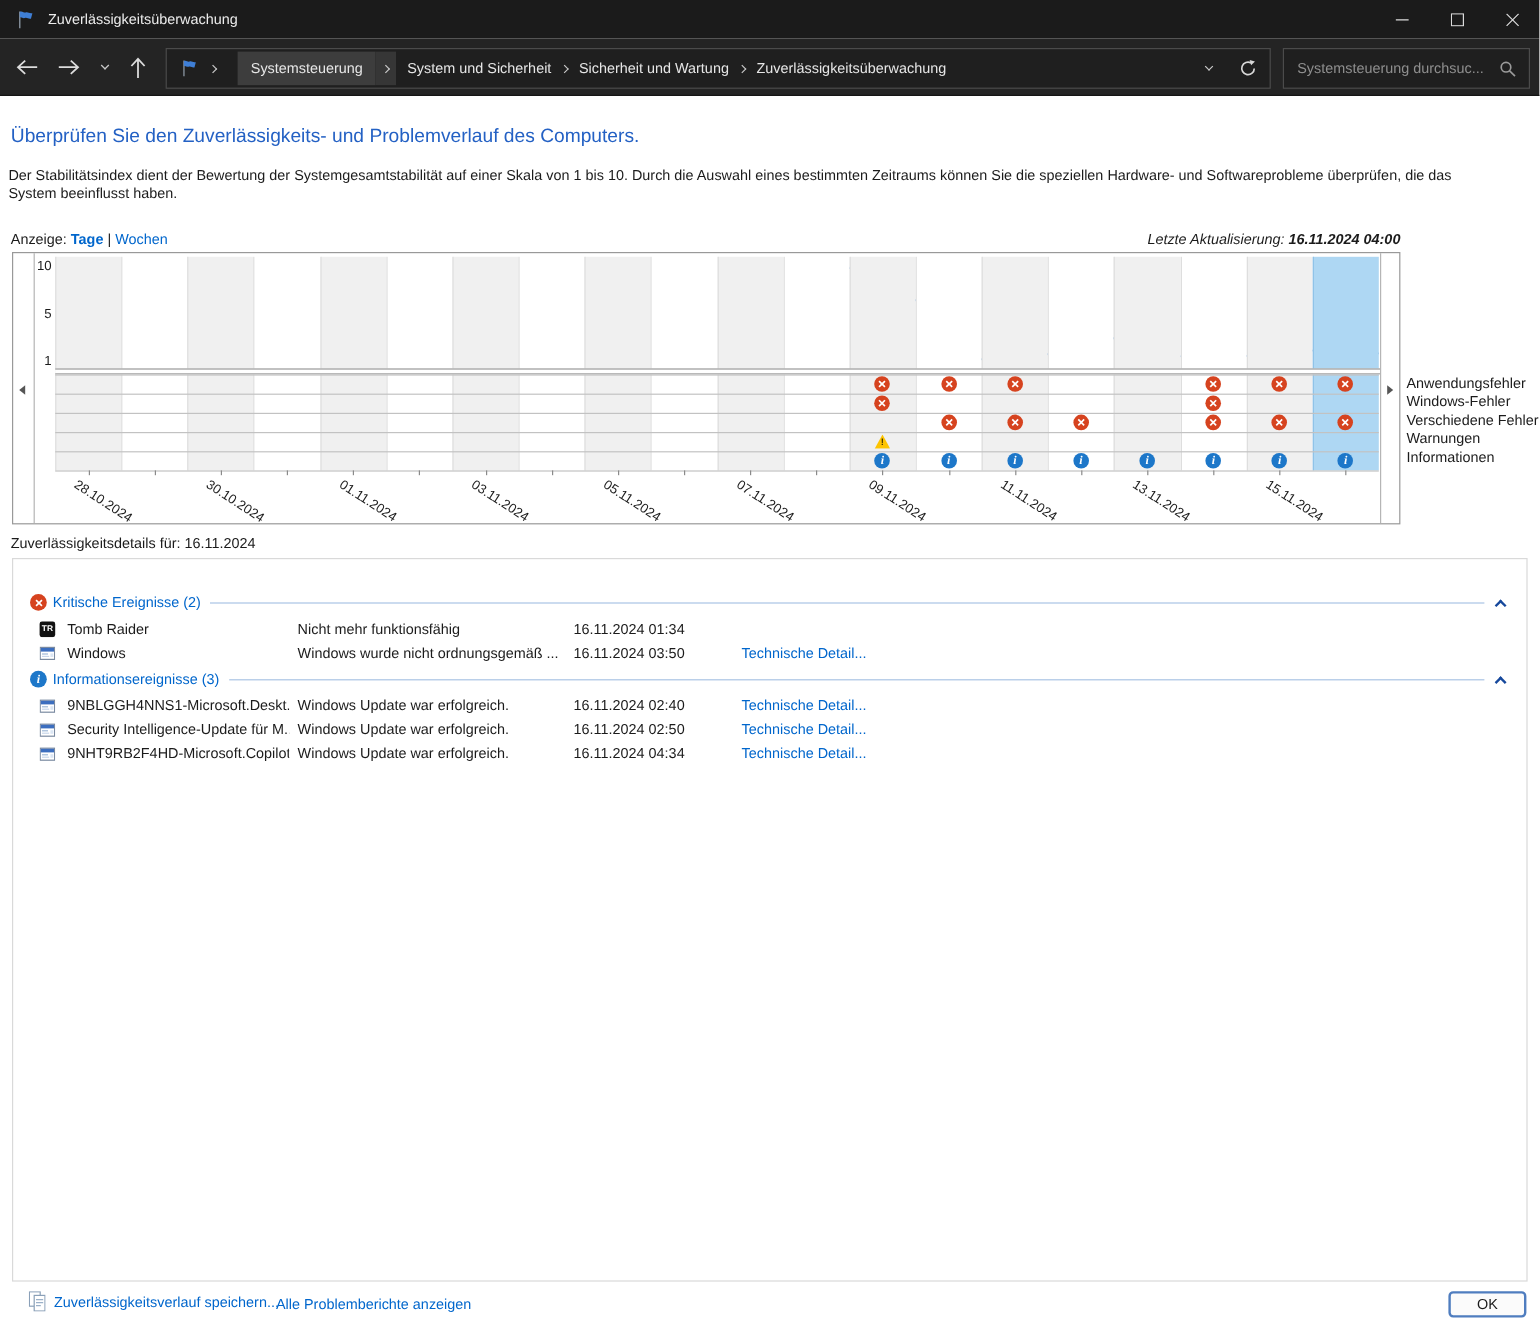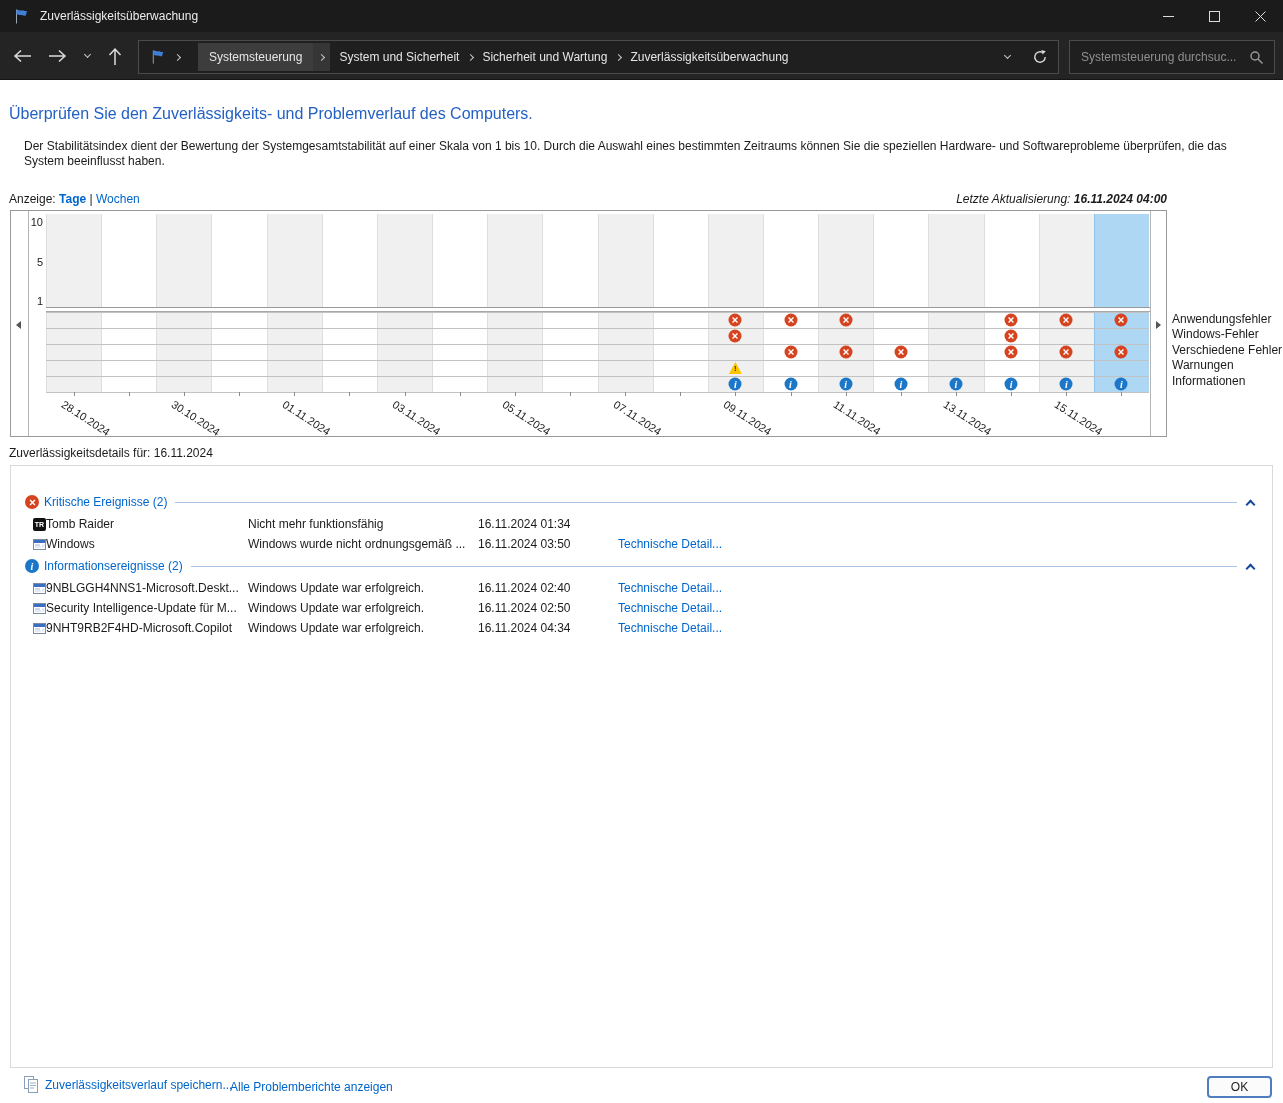--- a/index.html
+++ b/index.html
@@ -25,21 +25,21 @@
   #crumb-current{height:28px;background:#3d3d3d;display:flex;align-items:center;padding:0 11px;margin-left:9px;}
   #crumb-current-chev{height:28px;width:17px;background:#363636;display:flex;align-items:center;justify-content:center;}
   #addr-dropdown{width:30px;height:30px;}
   #addr-refresh{width:36px;height:30px;}
   #searchbox{position:absolute;left:1069px;top:8px;width:206px;height:34px;background:#1f1f1f;border:1px solid #4b4b4b;display:flex;align-items:center;}
   #searchbox input{flex:1;background:transparent;border:none;outline:none;font-size:12px;color:#bbb;padding:0 4px 0 11px;font-family:"Liberation Sans",sans-serif;}
   #searchbox input::placeholder{color:#8f8f8f;}
 
   
   #heading{position:absolute;left:9px;top:105px;font-size:16px;color:#2461c4;}
-  #desc{position:absolute;left:24px;top:139px;width:1226px;font-size:12px;line-height:15px;color:#1b1b1b;}
+  #desc{position:absolute;left:7px;top:139px;width:1226px;font-size:12px;line-height:15px;color:#1b1b1b;}
   #viewrow{position:absolute;left:9px;top:192px;font-size:12px;color:#1b1b1b;}
   #viewrow .lnk{color:#0066cc;}
   #viewrow .bold{font-weight:bold;}
   #lastupd{position:absolute;right:116px;top:192px;font-size:12px;color:#1b1b1b;font-style:italic;}
   #lastupd b{font-weight:bold;}
   .lnk{color:#0066cc;text-decoration:none;cursor:pointer;}
 
   
   #chartbox{position:absolute;left:10px;top:210px;width:1157px;height:227px;border:1px solid #999;background:#fff;}
   #lstrip{position:absolute;left:0;top:0;width:18px;height:225px;border-right:1px solid #b5b5b5;}
@@ -72,21 +72,21 @@
   #drows{position:absolute;left:0;top:24px;width:100%;}
   .grow{display:flex;align-items:center;height:24px;}
   .gic{width:14px;height:14px;border-radius:50%;margin-left:14px;flex:0 0 auto;display:flex;align-items:center;justify-content:center;}
   .gic.crit{background:#d6431f;}
   .gic.inf{background:#1d77c9;color:#fff;font-family:"Liberation Serif",serif;font-style:italic;font-weight:bold;font-size:10px;}
   .glabel{color:#0066cc;margin-left:5px;white-space:nowrap;}
   .gline{flex:1;height:1px;background:#aac4e4;margin:0 10px 0 8px;}
   .gchev{width:7px;height:7px;border-left:2px solid #16489c;border-top:2px solid #16489c;transform:rotate(45deg);margin-right:18px;margin-top:4px;}
   .erow{display:flex;align-items:center;height:20px;}
   .c1{width:230px;padding-left:22px;display:flex;align-items:center;overflow:hidden;white-space:nowrap;}
-  .c1 .qtext{margin-left:0;text-align:center;}
+  .c1 .qtext{margin-left:10px;text-align:center;}
   .c2{width:230px;padding-left:7px;white-space:nowrap;overflow:hidden;}
   .c3{width:140px;padding-left:7px;white-space:nowrap;}
   .c4{padding-left:7px;white-space:nowrap;}
   .tric{width:13px;height:13px;background:#111;color:#fff;font-size:7px;font-weight:bold;display:flex;align-items:center;justify-content:center;border-radius:2px;flex:0 0 auto;}
   .appic{width:13px;height:13px;flex:0 0 auto;}
 
   
   #footer{position:absolute;left:0;top:1072px;width:1283px;height:31px;background:#fff;}
   #savelink{position:absolute;left:24px;top:4px;display:flex;align-items:center;font-size:12px;}
   #savelink .txt{margin-left:7px;}
@@ -384,21 +384,21 @@
             <rect x="9" y="6.5" width="2.5" height="3" fill="#dbe6f4"></rect>
           </svg>
           <span class="qtext">Windows</span>
         </span>
         <span class="cell c2">Windows wurde nicht ordnungsgemäß ...</span>
         <span class="cell c3">16.11.2024 03:50</span>
         <span class="cell c4"><a class="lnk">Technische Detail...</a></span>
       </div>
       <div class="grow">
         <span class="gic inf">i</span>
-        <span class="glabel">Informationsereignisse (2)</span>
+        <span class="glabel">Informationsereignisse (3)</span>
         <span class="gline"></span>
         <span class="gchev"></span>
       </div>
       <div class="erow">
         <span class="cell c1">
           <svg class="appic" viewBox="0 0 13 13">
             <rect x="0.5" y="1.5" width="12" height="10" fill="#fff" stroke="#7a8aa0"></rect>
             <rect x="1" y="2" width="11" height="3" fill="#3c6ebf"></rect>
             <rect x="2" y="6.5" width="5" height="1" fill="#9fb8d8"></rect>
             <rect x="2" y="8.5" width="6" height="1" fill="#c8d6ea"></rect>

